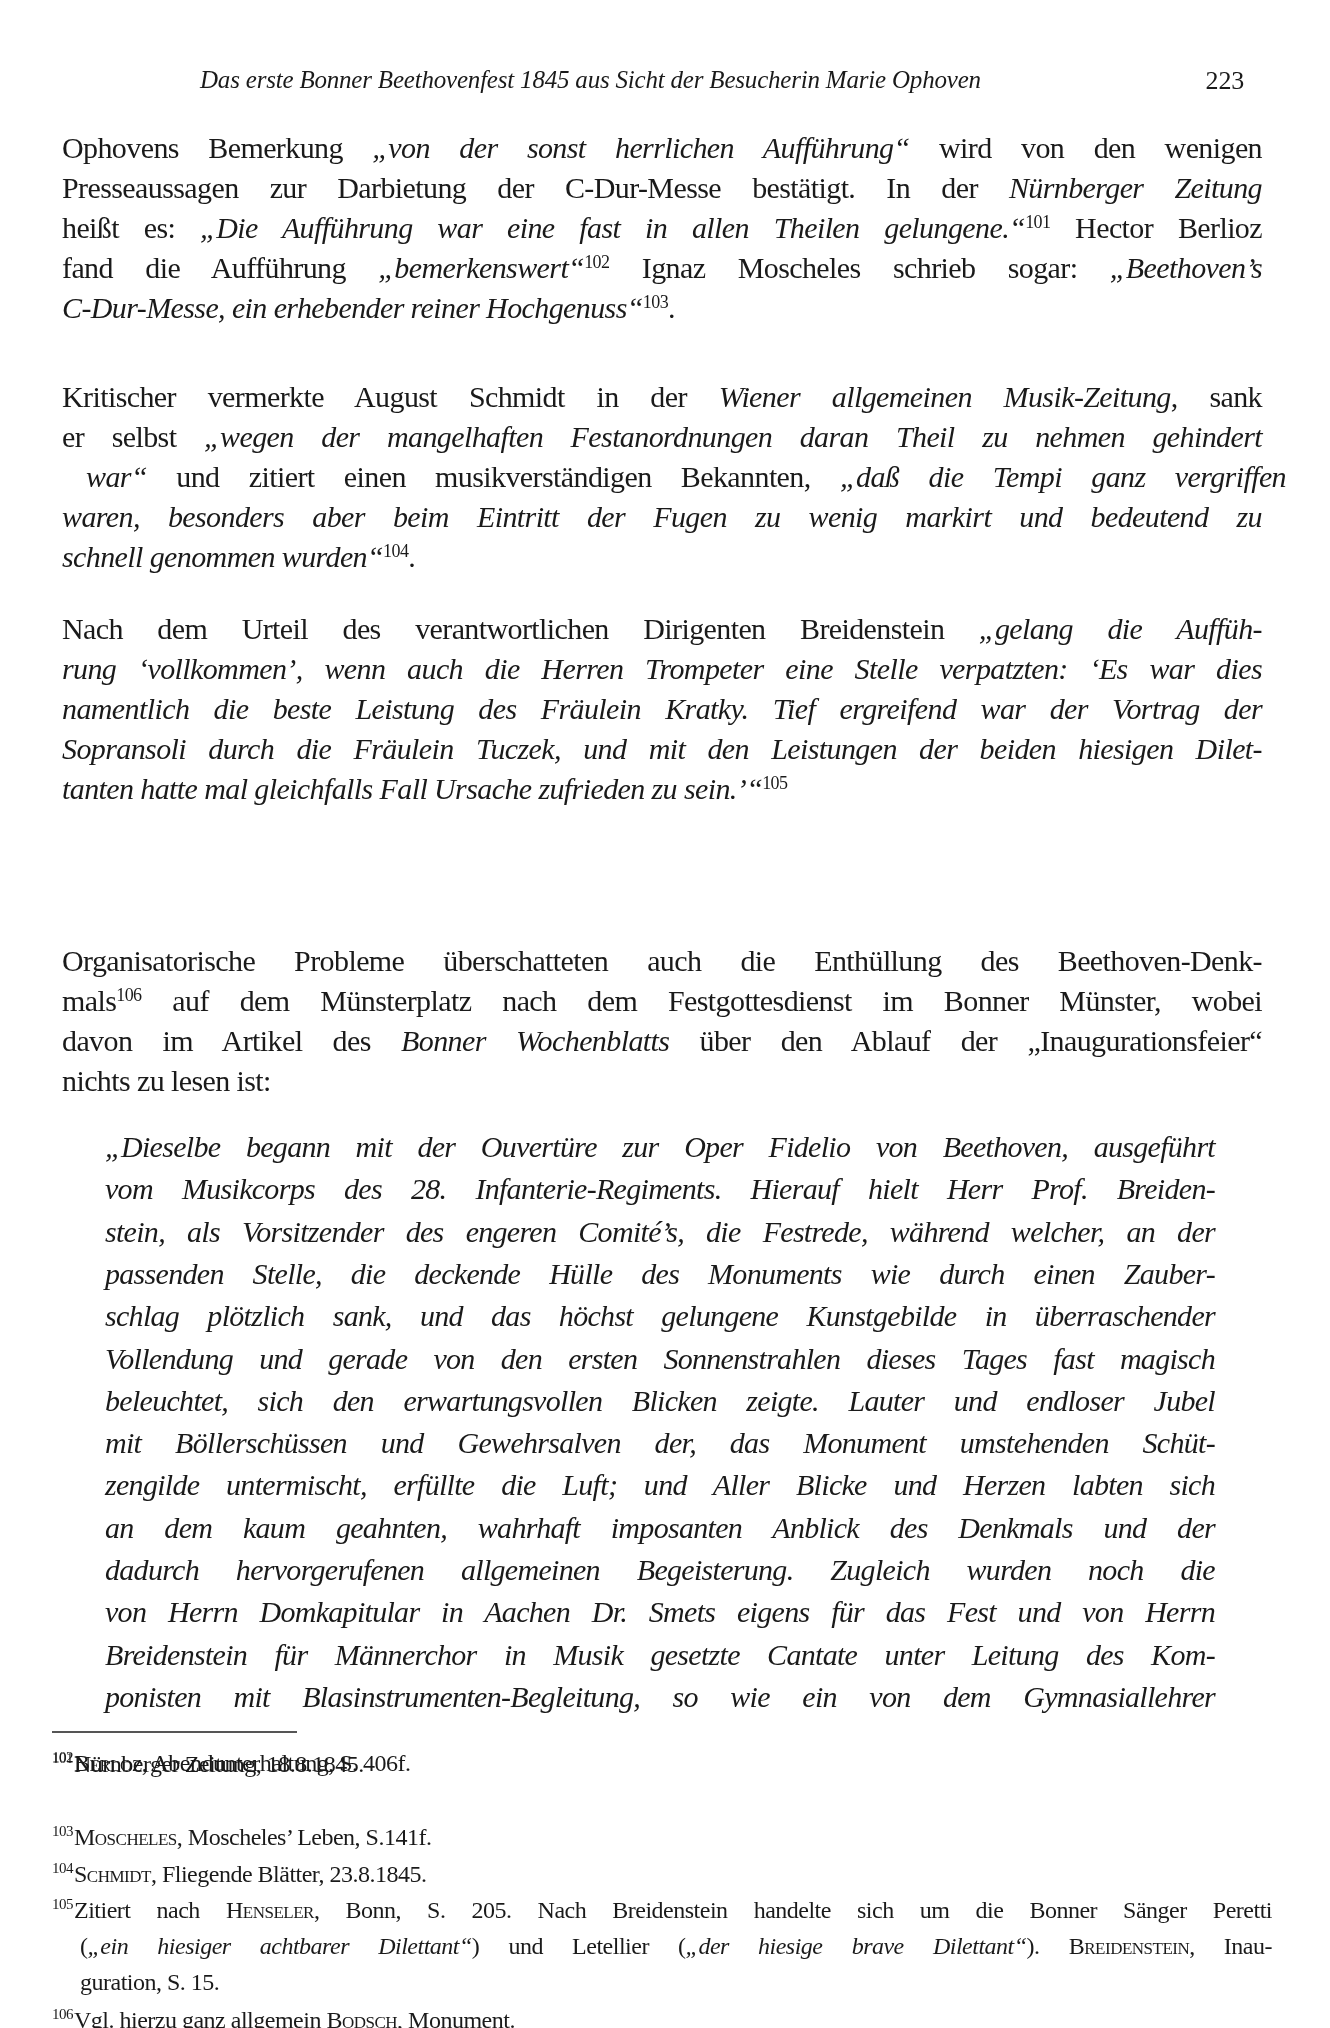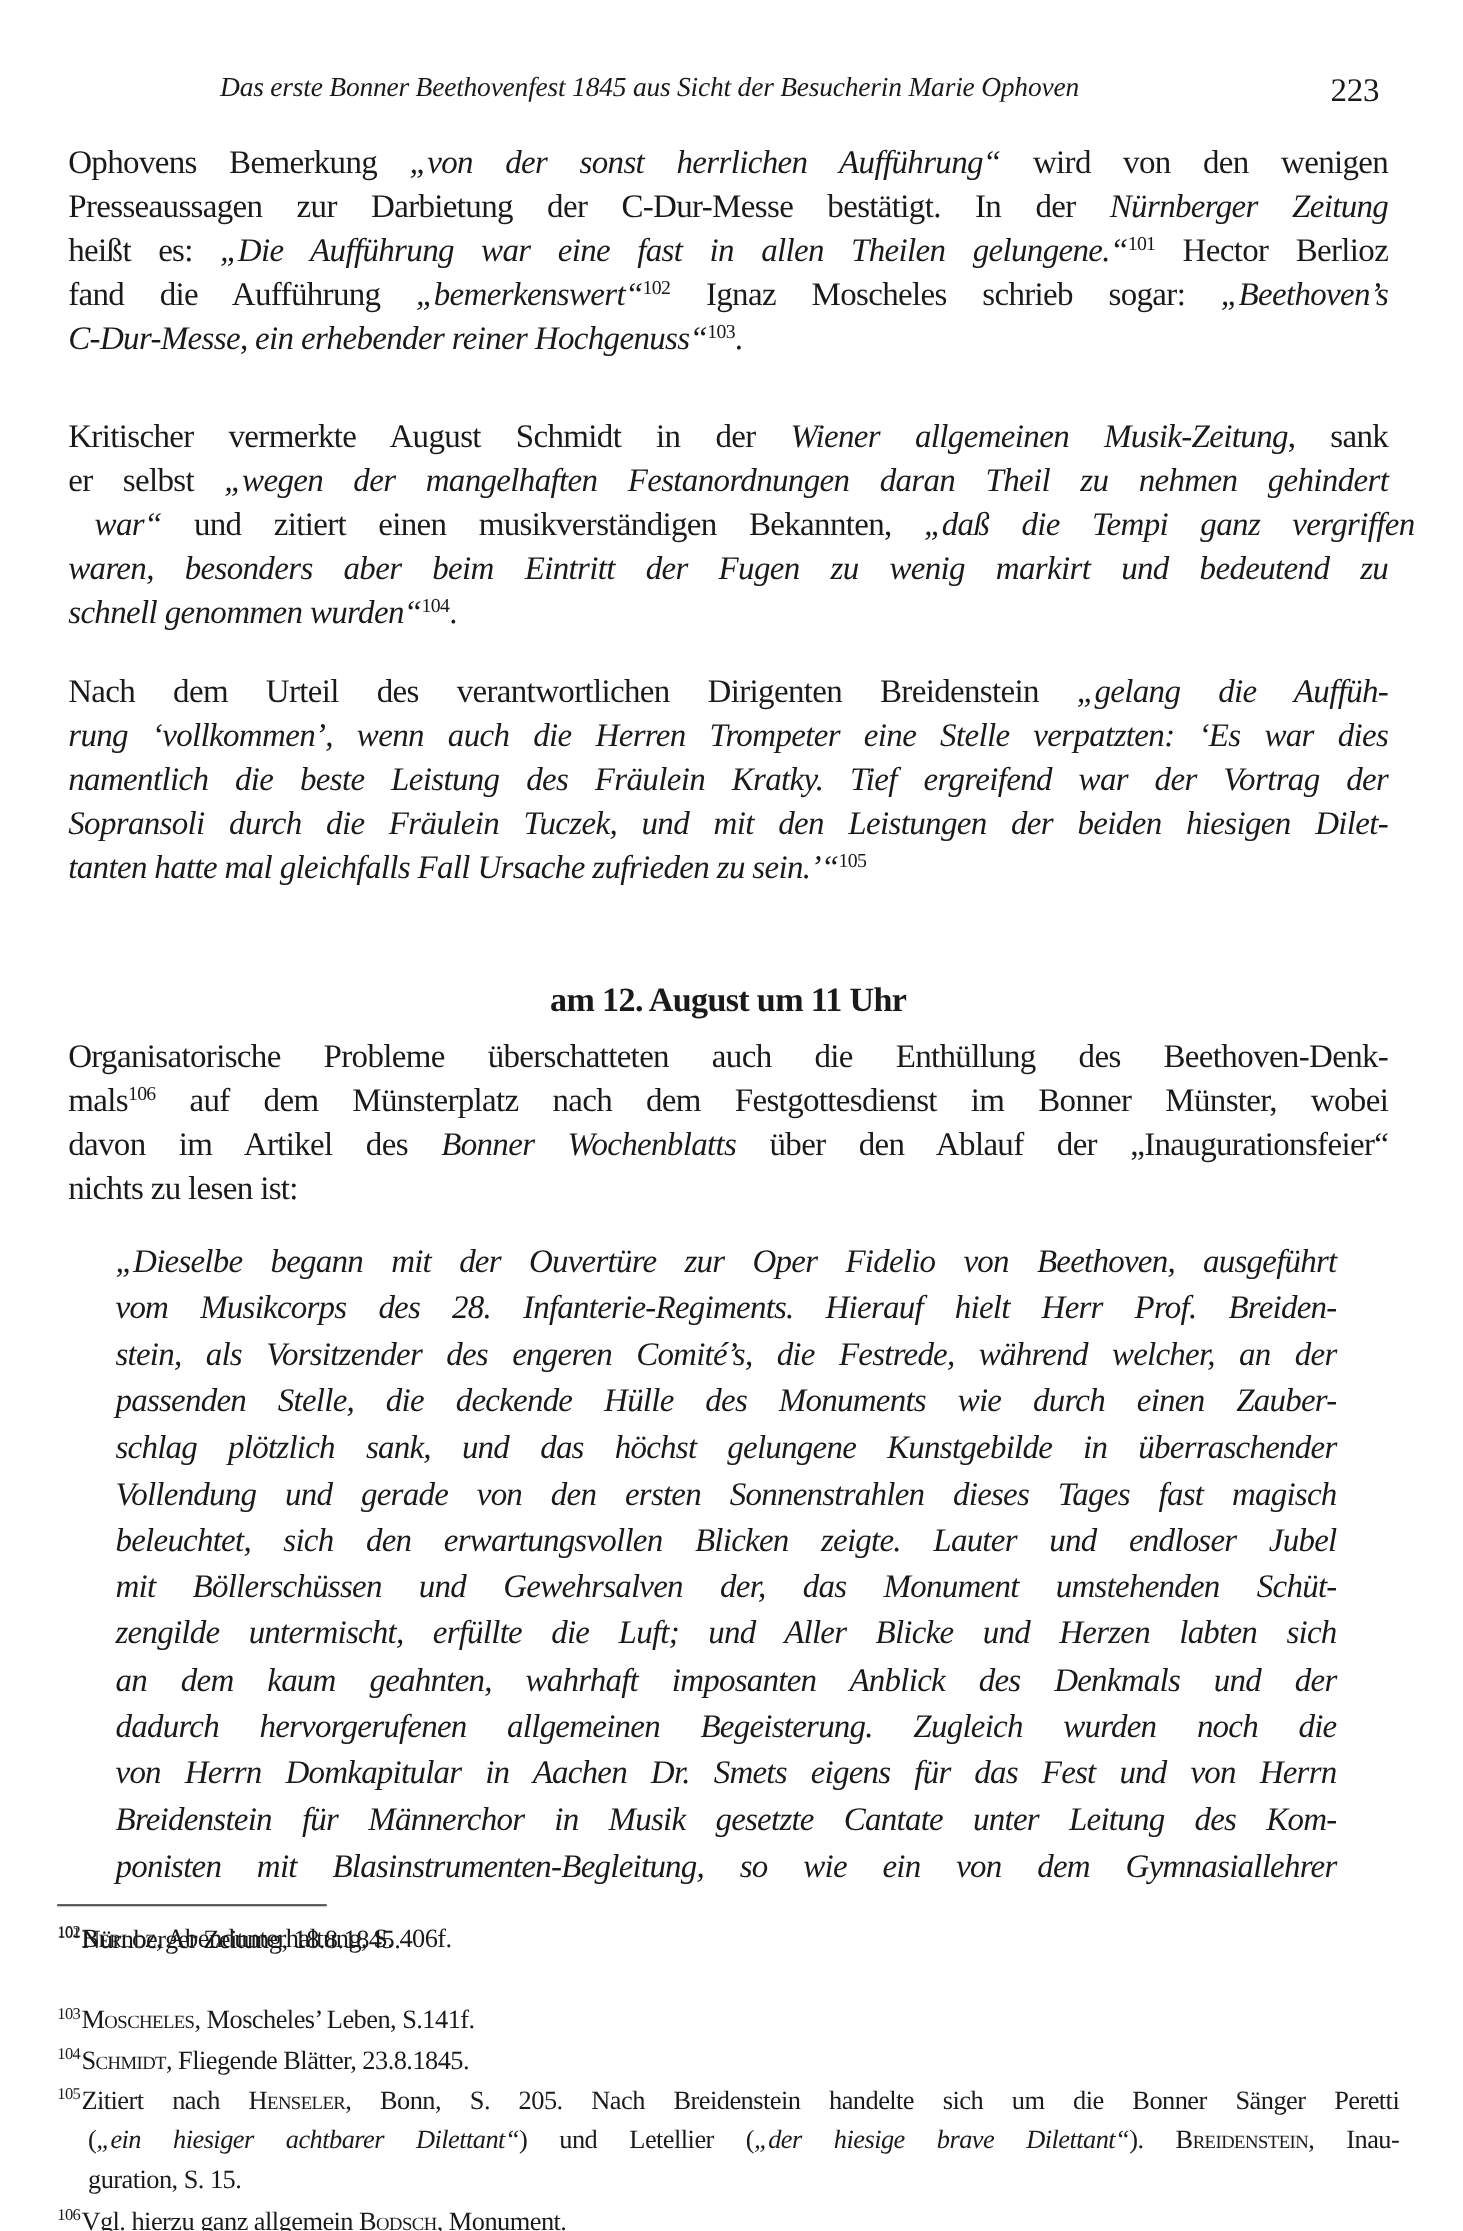--- a/index.html
+++ b/index.html
@@ -7,21 +7,21 @@
     width: 1330px; height: 2028px; position: relative; overflow: hidden;
     font-family: "Liberation Serif", "DejaVu Serif", serif;
     color: #1a1a1a;
   }
   .page { position: absolute; left: 0; top: 0; width: 1330px; height: 1805px; }
   .running-head {
     position: absolute; top: 66px; left: 200px; width: 1060px;
     font-style: italic; font-size: 25px; letter-spacing: -0.2px;
   }
   .running-head .title { position: absolute; left: 0; top: 0; }
-  .running-head .pnum { position: absolute; right: 6px; top: 0; font-style: normal; font-size: 30px; }
+  .running-head .pnum { position: absolute; right: 16px; top: 0; font-style: normal; font-size: 26px; }
   .line {
     position: absolute; left: 62px; width: 1200px; white-space: nowrap;
     font-size: 30px; letter-spacing: -0.6px;
   }
   .line.justify { text-align: justify; text-align-last: justify; }
   .q { left: 105px; width: 1110px; font-style: italic; font-size: 30px; letter-spacing: -0.7px; }
   .heading {
     position: absolute; left: 62px; width: 1200px; text-align: center;
     font-weight: bold; font-size: 31px; letter-spacing: -0.6px;
   }
@@ -61,21 +61,20 @@
       <div class="line justify" style="top: 652px;"><i>rung ‘vollkommen’, wenn auch die Herren Trompeter eine Stelle verpatzten: ‘Es war dies</i></div>
       <div class="line justify" style="top: 692px;"><i>namentlich die beste Leistung des Fräulein Kratky. Tief ergreifend war der Vortrag der</i></div>
       <div class="line justify" style="top: 732px;"><i>Sopransoli durch die Fräulein Tuczek, und mit den Leistungen der beiden hiesigen Dilet-</i></div>
       <div class="line" style="top: 772px;"><i>tanten hatte mal gleichfalls Fall Ursache zufrieden zu sein.’“</i><sup>105</sup></div>
       <div class="line justify" style="top: 944px;"><span>Organisatorische Probleme überschatteten auch die Enthüllung des Beethoven-Denk-</span></div>
       <div class="line justify" style="top: 984px;"><span>mals</span><sup>106</sup><span> auf dem Münsterplatz nach dem Festgottesdienst im Bonner Münster, wobei</span></div>
       <div class="line justify" style="top: 1024px;"><span>davon im Artikel des </span><i>Bonner Wochenblatts</i><span> über den Ablauf der „Inaugurationsfeier“</span></div>
       <div class="line" style="top: 1064px;"><span>nichts zu lesen ist:</span></div>
     </div>
 
-  <div class="heading" style="top:891px;">am 12. August um 11 Uhr</div>
 
   <div id="quote-lines">
       <div class="line q justify" style="top: 1130px;">„Dieselbe begann mit der Ouvertüre zur Oper Fidelio von Beethoven, ausgeführt</div>
       <div class="line q justify" style="top: 1172.3px;">vom Musikcorps des 28. Infanterie-Regiments. Hierauf hielt Herr Prof. Breiden-</div>
       <div class="line q justify" style="top: 1214.6px;">stein, als Vorsitzender des engeren Comité’s, die Festrede, während welcher, an der</div>
       <div class="line q justify" style="top: 1256.9px;">passenden Stelle, die deckende Hülle des Monuments wie durch einen Zauber-</div>
       <div class="line q justify" style="top: 1299.2px;">schlag plötzlich sank, und das höchst gelungene Kunstgebilde in überraschender</div>
       <div class="line q justify" style="top: 1341.5px;">Vollendung und gerade von den ersten Sonnenstrahlen dieses Tages fast magisch</div>
       <div class="line q justify" style="top: 1383.8px;">beleuchtet, sich den erwartungsvollen Blicken zeigte. Lauter und endloser Jubel</div>
       <div class="line q justify" style="top: 1426.1px;">mit Böllerschüssen und Gewehrsalven der, das Monument umstehenden Schüt-</div>

